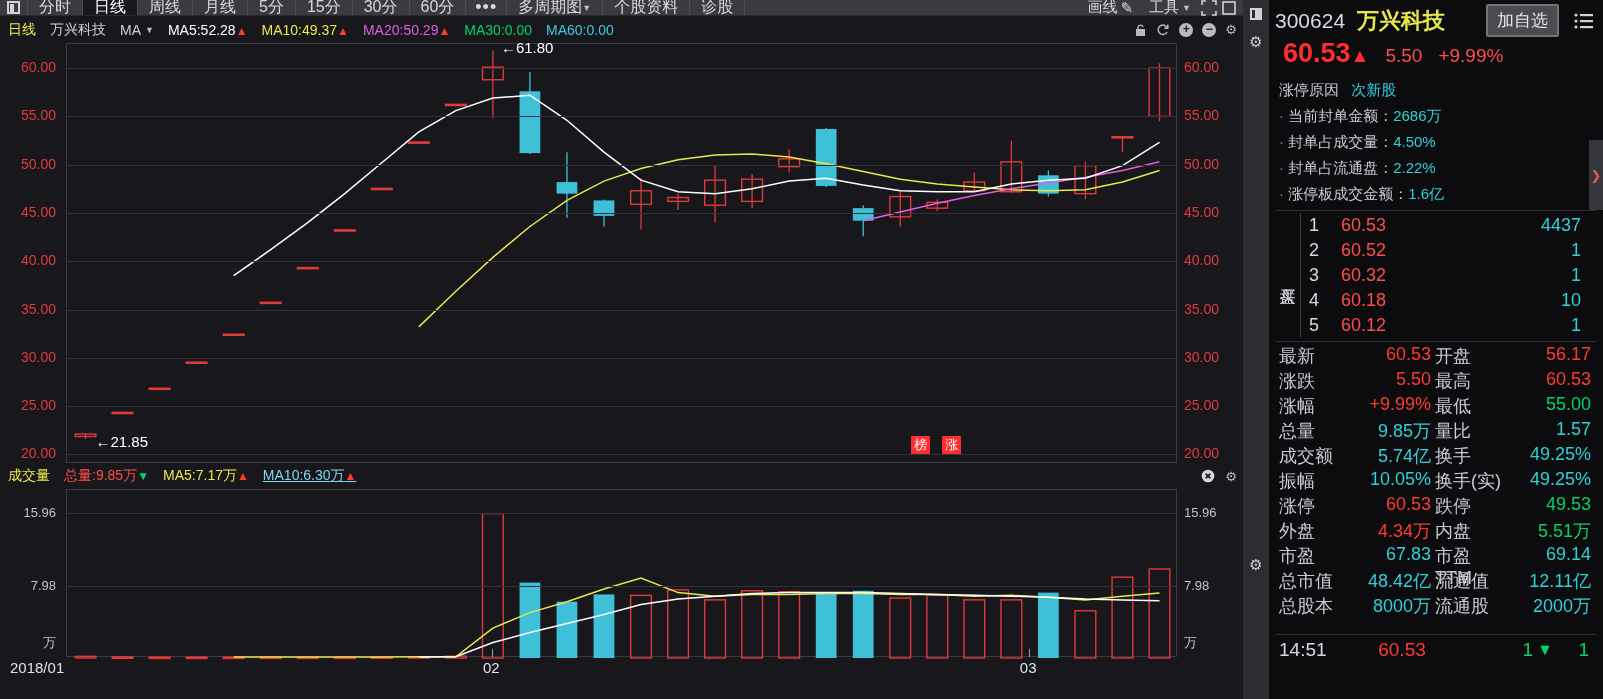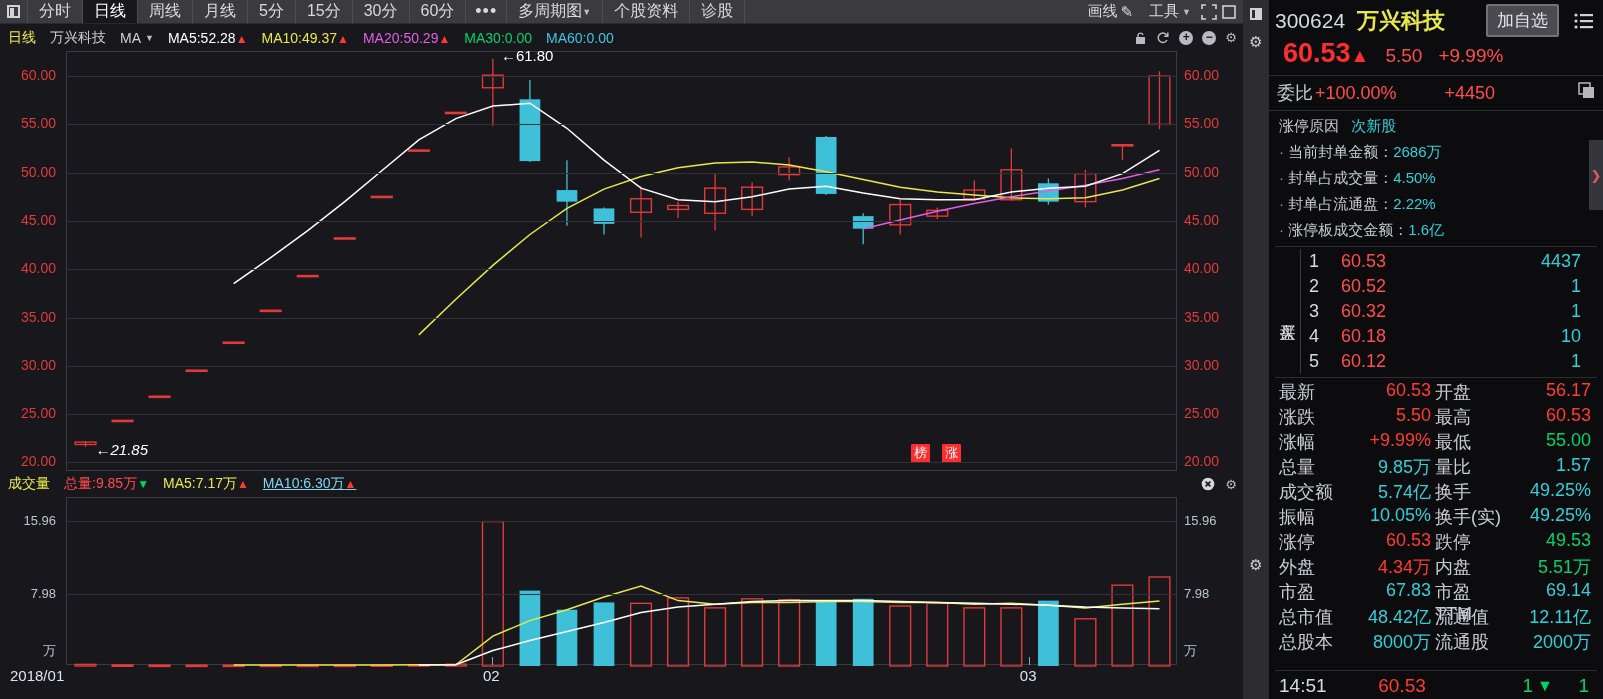--- a/index.html
+++ b/index.html
@@ -9,21 +9,21 @@
     font-family: "Liberation Sans", "DejaVu Sans", sans-serif;
     overflow: hidden;
   }
   .app { display: flex; width: 1603px; height: 699px; }
 
   
   .left { width: 1243px; height: 699px; position: relative; background: #17171c; }
 
   
   .toolbar {
-    height: 24px; background: #3b3b3f; display: flex; align-items: stretch;
+    height: 16px; background: #3b3b3f; display: flex; align-items: stretch;
     border-bottom: 1px solid #2a2a2e;
   }
   .tb-icon {
     width: 28px; display: flex; align-items: center; justify-content: center;
     border-right: 1px solid #4e4e52; color: #cfcfd4;
   }
   .tb-icon .sq { width: 13px; height: 13px; border: 2px solid #d2d2d6; position: relative; }
   .tb-icon .sq:after { content: ""; position: absolute; left: 1px; top: 1px; width: 4px; height: 9px; background: #d2d2d6; }
   .tb-item {
     padding: 0 11px; display: flex; align-items: center; justify-content: center;
@@ -356,21 +356,21 @@
             <rect x="1008.0473333333333" y="121.65517241379311" width="20.738666666666667" height="28" fill="none" stroke="#e03a3a" stroke-width="1.4"></rect>
             <line x1="1055.45" y1="91.72413793103449" x2="1055.45" y2="108.13793103448278" stroke="#e03a3a" stroke-width="1.3"></line>
             <rect x="1045.0806666666667" y="92.68965517241381" width="20.738666666666667" height="1.2" fill="none" stroke="#e03a3a" stroke-width="1.4"></rect>
             <line x1="1092.4833333333333" y1="19.310344827586206" x2="1092.4833333333333" y2="77.24137931034483" stroke="#e03a3a" stroke-width="1.3"></line>
             <rect x="1082.114" y="24.137931034482758" width="20.738666666666667" height="48.27586206896552" fill="none" stroke="#e03a3a" stroke-width="1.4"></rect>
             <polyline points="351.81666666666666,282.8965517241379 388.84999999999997,247.17241379310343 425.8833333333333,213.3793103448276 462.91666666666663,182.48275862068965 499.95,156.4137931034483 536.9833333333333,137.1034482758621 574.0166666666667,124.55172413793103 611.05,115.86206896551724 648.0833333333333,111.0344827586207 685.1166666666667,110.06896551724137 722.15,112.96551724137933 759.1833333333333,119.72413793103446 796.2166666666666,127.44827586206898 833.25,135.17241379310346 870.2833333333333,140 907.3166666666666,142.8965517241379 944.3499999999999,145.79310344827587 981.3833333333333,146.7586206896552 1018.4166666666666,145.79310344827587 1055.45,138.06896551724137 1092.4833333333333,126.48275862068967" fill="none" stroke="#e8e84a" stroke-width="1.5"></polyline>
             <polyline points="796.2166666666666,176.68965517241378 833.25,168 870.2833333333333,159.3103448275862 907.3166666666666,151.58620689655177 944.3499999999999,144.82758620689657 981.3833333333333,139.03448275862067 1018.4166666666666,133.2413793103448 1055.45,126.48275862068967 1092.4833333333333,117.7931034482759" fill="none" stroke="#e45ee4" stroke-width="1.5"></polyline>
             <polyline points="166.64999999999998,231.72413793103448 203.68333333333334,205.65517241379308 240.71666666666664,178.6206896551724 277.75,149.6551724137931 314.7833333333333,118.75862068965516 351.81666666666666,87.86206896551725 388.84999999999997,66.6206896551724 425.8833333333333,54.06896551724139 462.91666666666663,51.172413793103416 499.95,76.2758620689655 536.9833333333333,108.13793103448278 574.0166666666667,136.13793103448276 611.05,147.72413793103445 648.0833333333333,149.6551724137931 685.1166666666667,144.82758620689657 722.15,137.1034482758621 759.1833333333333,134.20689655172413 796.2166666666666,140.96551724137933 833.25,146.7586206896552 870.2833333333333,147.72413793103445 907.3166666666666,147.72413793103445 944.3499999999999,140 981.3833333333333,136.13793103448276 1018.4166666666666,134.20689655172413 1055.45,121.65517241379311 1092.4833333333333,98.48275862068968" fill="none" stroke="#ffffff" stroke-width="1.5"></polyline>
           </svg>
         <div class="annot" id="annot-high" style="left: 433.883px; top: -5.10345px;">←61.80</div>
-        <div class="annot" id="annot-low" style="left: 28.5167px; top: 388.828px; font-style: italic;">←21.85</div>
+        <div class="annot" id="annot-low" style="left: 28.5167px; top: 388.828px;">←21.85</div>
         <div class="badge-row" id="badge-row" style="left: 844.36px; top: 391.69px;">
             <div class="badge">榜</div>
             <div class="badge">涨</div>
           </div>
       <div class="grid-h" style="top: 24.1379px;"></div>
           <div class="grid-h" style="top: 72.4138px;"></div>
           <div class="grid-h" style="top: 120.69px;"></div>
           <div class="grid-h" style="top: 168.966px;"></div>
           <div class="grid-h" style="top: 217.241px;"></div>
           <div class="grid-h" style="top: 265.517px;"></div>
@@ -490,31 +490,20 @@
               </svg>
           </span>
         </div>
         <div class="r-price">
           <span class="r-last"><span>60.53</span><span style="font-size:19px">▲</span></span>
           <span class="r-chg">5.50</span>
           <span class="r-pct">+9.99%</span>
         </div>
       </div>
 
-      <div class="r-wb">
-        <span class="lbl">委比</span>
-        <span class="v1">+100.00%</span>
-        <span class="v2">+4450</span>
-        <span class="copy">
-          <svg width="17" height="17" viewBox="0 0 17 17">
-              <rect x="1" y="1" width="11" height="11" fill="none" stroke="#b4b8be" stroke-width="1.5"></rect>
-              <rect x="5" y="5" width="11" height="11" fill="#b4b8be"></rect>
-            </svg>
-        </span>
-      </div>
 
       <div class="r-reason">
         <div class="rr-head">
           <span class="rr-lab">涨停原因</span>
           <span class="rr-tag">次新股</span>
         </div>
         <div class="rr-item">
           <span class="k">当前封单金额：</span><span class="v">2686万</span>
         </div>
         <div class="rr-item">

